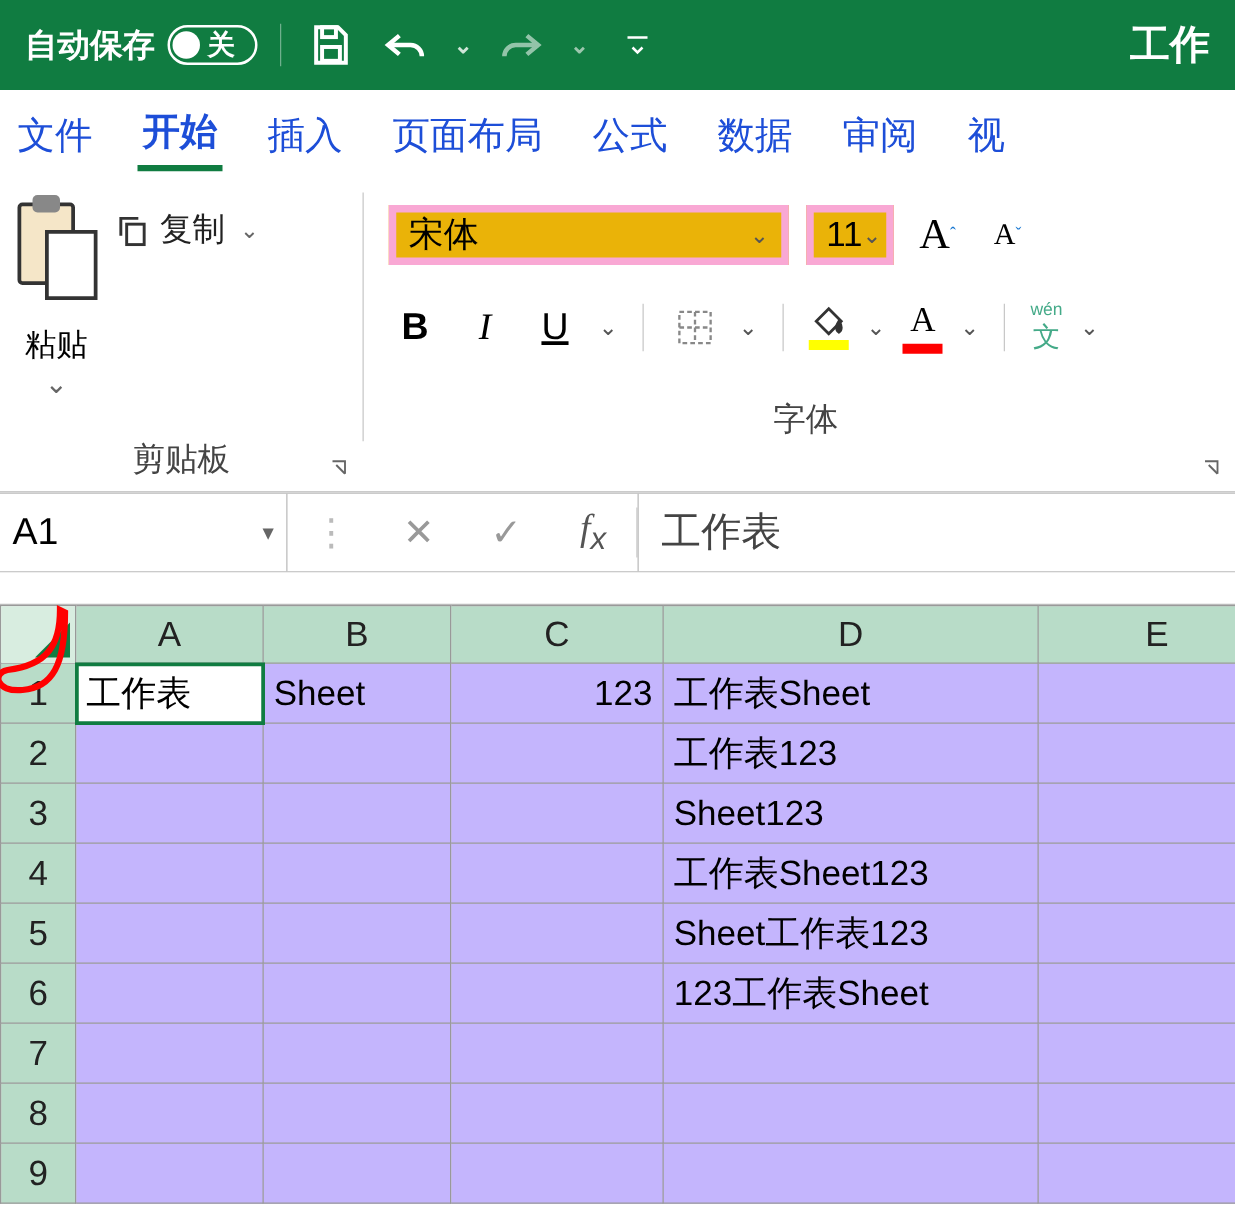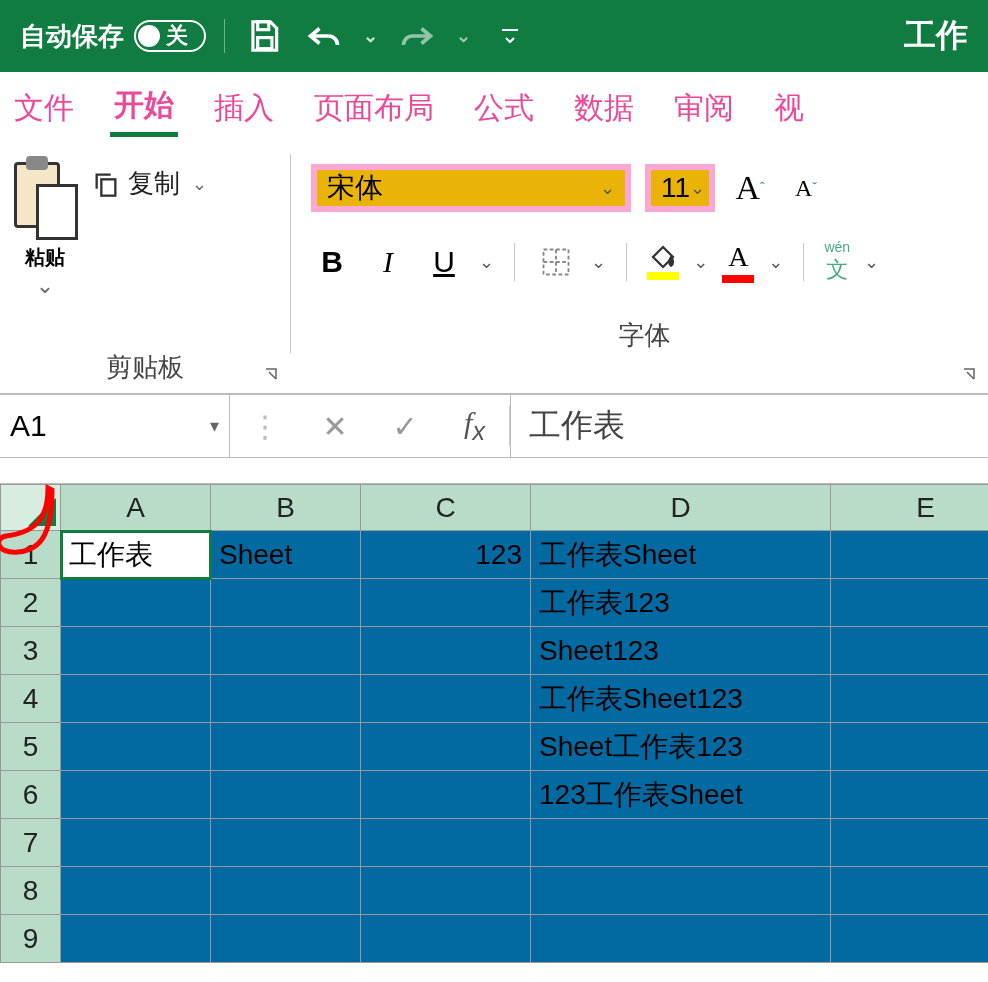--- a/index.html
+++ b/index.html
@@ -30,21 +30,21 @@
 
   
   .tabs {
     background: #fff;
     height: 72px;
     display: flex;
     align-items: center;
     padding: 0 10px;
     gap: 32px;
     font-size: 30px;
-    color: #ec4899;
+    color: #1d4ed8;
   }
   .tab { padding: 6px 4px; cursor: pointer; }
   .tab.active { font-weight: 700; border-bottom: 5px solid #107c41; }
 
   
   .ribbon {
     background: #fff;
     border-bottom: 1px solid #bbb;
     display: flex;
     height: 250px;
@@ -68,21 +68,21 @@
 
   
   .paste-stack { text-align:center; padding-top:10px; }
   .paste-icon {
     width: 70px; height: 80px; margin: 0 auto;
     position:relative;
   }
   .paste-board { position:absolute; left:4px; top:0; width:46px; height:66px; border:3px solid #333; border-radius:4px; background:#f5e6c8; }
   .paste-clip { position:absolute; left:16px; top:-6px; width:22px; height:14px; background:#888; border-radius:4px; }
   .paste-page { position:absolute; left:26px; top:22px; width:42px; height:56px; background:#fff; border:3px solid #333; }
-  .paste-label { font-size:20px; margin-top:2px;font-weight:bold; }
+  .paste-label { font-size:25px; margin-top:17px; }
   .paste-chevron { margin-top:2px; color:#666; font-size:22px; }
   .clip-side { display:flex; flex-direction:column; gap:16px; padding-top:14px; padding-left:6px; }
   .clip-btn { display:flex; align-items:center; gap:8px; font-size:26px; color:#222; }
   .mini-chevron { font-size:18px; color:#666; margin-left:4px; }
 
   
   .font-grp { padding-left:20px; padding-top:20px; }
   .font-row { display:flex; align-items:center; gap:14px; margin-bottom:26px; }
   .font-select {
     border:6px solid #f9a8d4; height:48px; background:#eab308;
@@ -127,21 +127,21 @@
   .corner-tri {
     position:absolute; right:4px; bottom:4px; width:0; height:0;
     border-left:28px solid transparent; border-bottom:28px solid #107c41;
   }
   .colhead {
     background:#d8ede0; height:46px; text-align:center; font-size:28px; color:#222; font-weight:normal;
   }
   .rowhead {
     background:#d8ede0; width:60px; text-align:center; font-size:28px; color:#222; font-weight:normal;
   }
-  .cell { height:48px; padding:2px 8px; font-size:28px; background:#0369a1; }
+  .cell { height:48px; padding:2px 8px; font-size:28px; background:#c4b5fd; }
   .cell.right { text-align:right; }
   .rowhead.sel { background:#b8dcc8; }
   .colhead.sel { background:#b8dcc8; }
   .cell.active { background:#fff !important; outline:3px solid #107c41; outline-offset:-2px; }
 
   
   .red-circle {
     position:absolute; left:-2px; top:4px;
     width:56px; height:66px;
     pointer-events:none;

